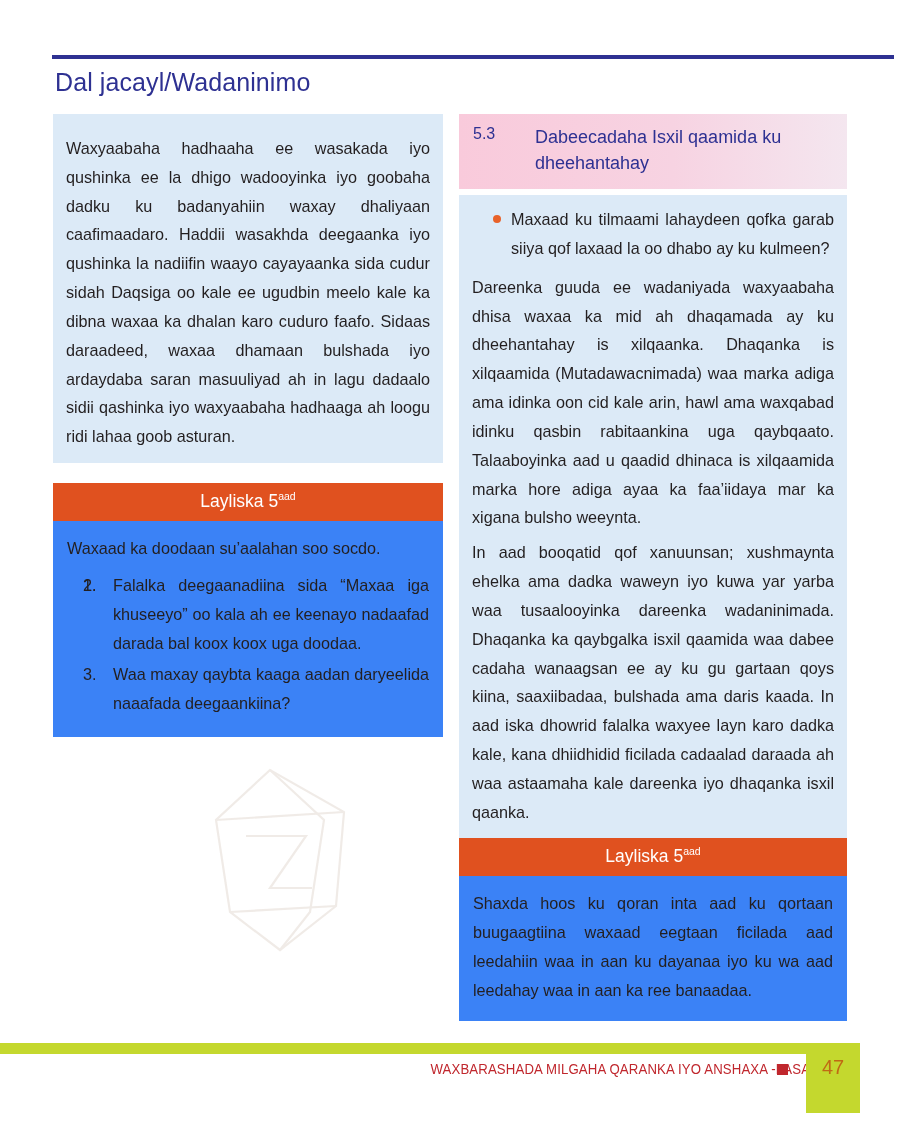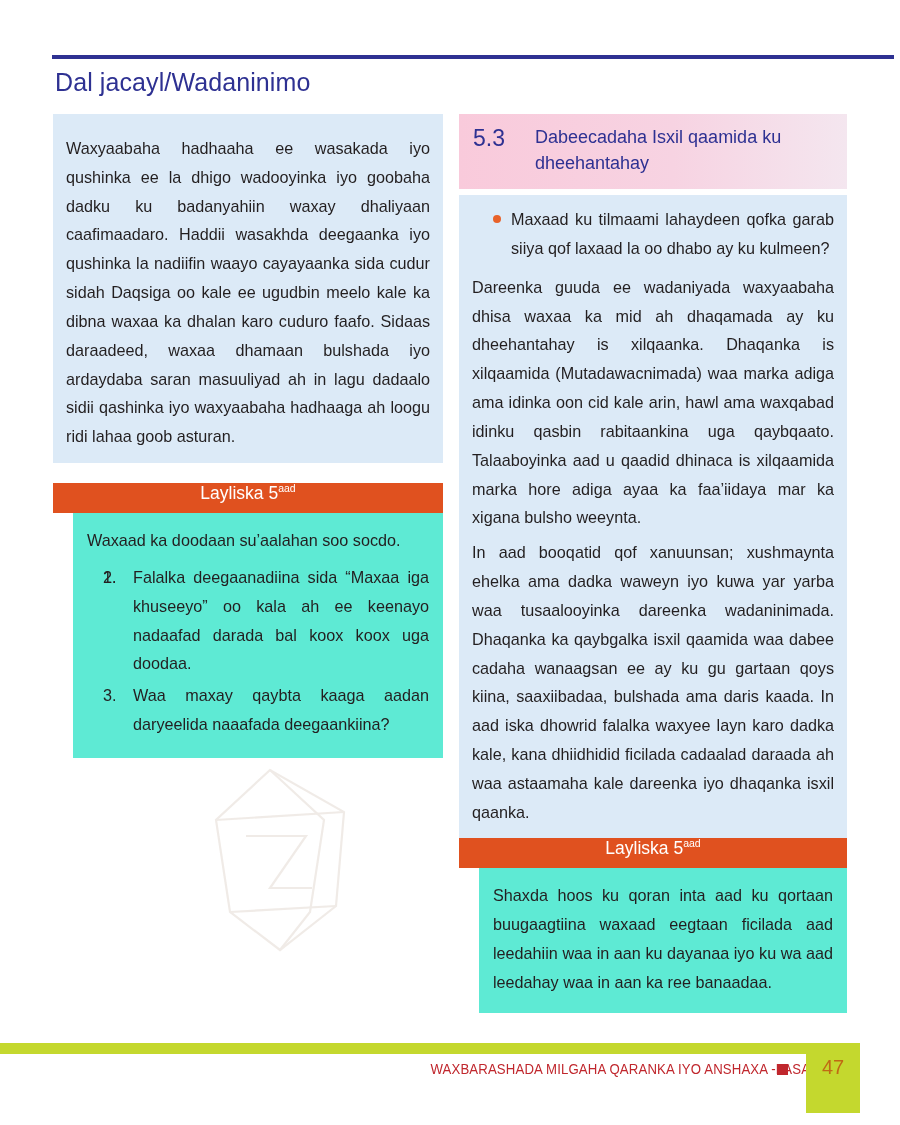--- a/index.html
+++ b/index.html
@@ -77,30 +77,29 @@
     background: #dceaf7;
     padding: 10px 13px 12px 13px;
     box-sizing: border-box;
   }
   .pink-head {
     background: linear-gradient(to right, #f9cadb 0%, #f7d3e2 55%, #f4e6ef 100%);
     padding: 11px 14px 13px 14px;
     box-sizing: border-box;
   }
   .pink-box {
-    background: #5eead4;
+    background: #3b82f6;
     padding: 13px 14px 16px 14px;
     box-sizing: border-box;
-    margin-left: 20px;
   }
   .orange-banner {
     background: #e0511f;
     color: #ffffff;
     text-align: center;
-    padding: 0 6px 9px 6px;
+    padding: 8px 6px 9px 6px;
     box-sizing: border-box;
     font-size: 17.5px;
   }
   .orange-banner sup {
     font-size: 10.5px;
     vertical-align: super;
     line-height: 0;
   }
 
   
@@ -157,21 +156,21 @@
     top: 0;
     width: 24px;
     text-align: left;
     font-size: 16.2px;
   }
 
   .sec-num {
     display: inline-block;
     width: 62px;
     color: #2e3192;
-    font-size: 23px;
+    font-size: 16px;
     vertical-align: top;
   }
   .sec-title {
     display: inline-block;
     width: calc(100% - 66px);
     color: #2e3192;
     font-size: 18px;
     line-height: 1.42;
     vertical-align: top;
   }

